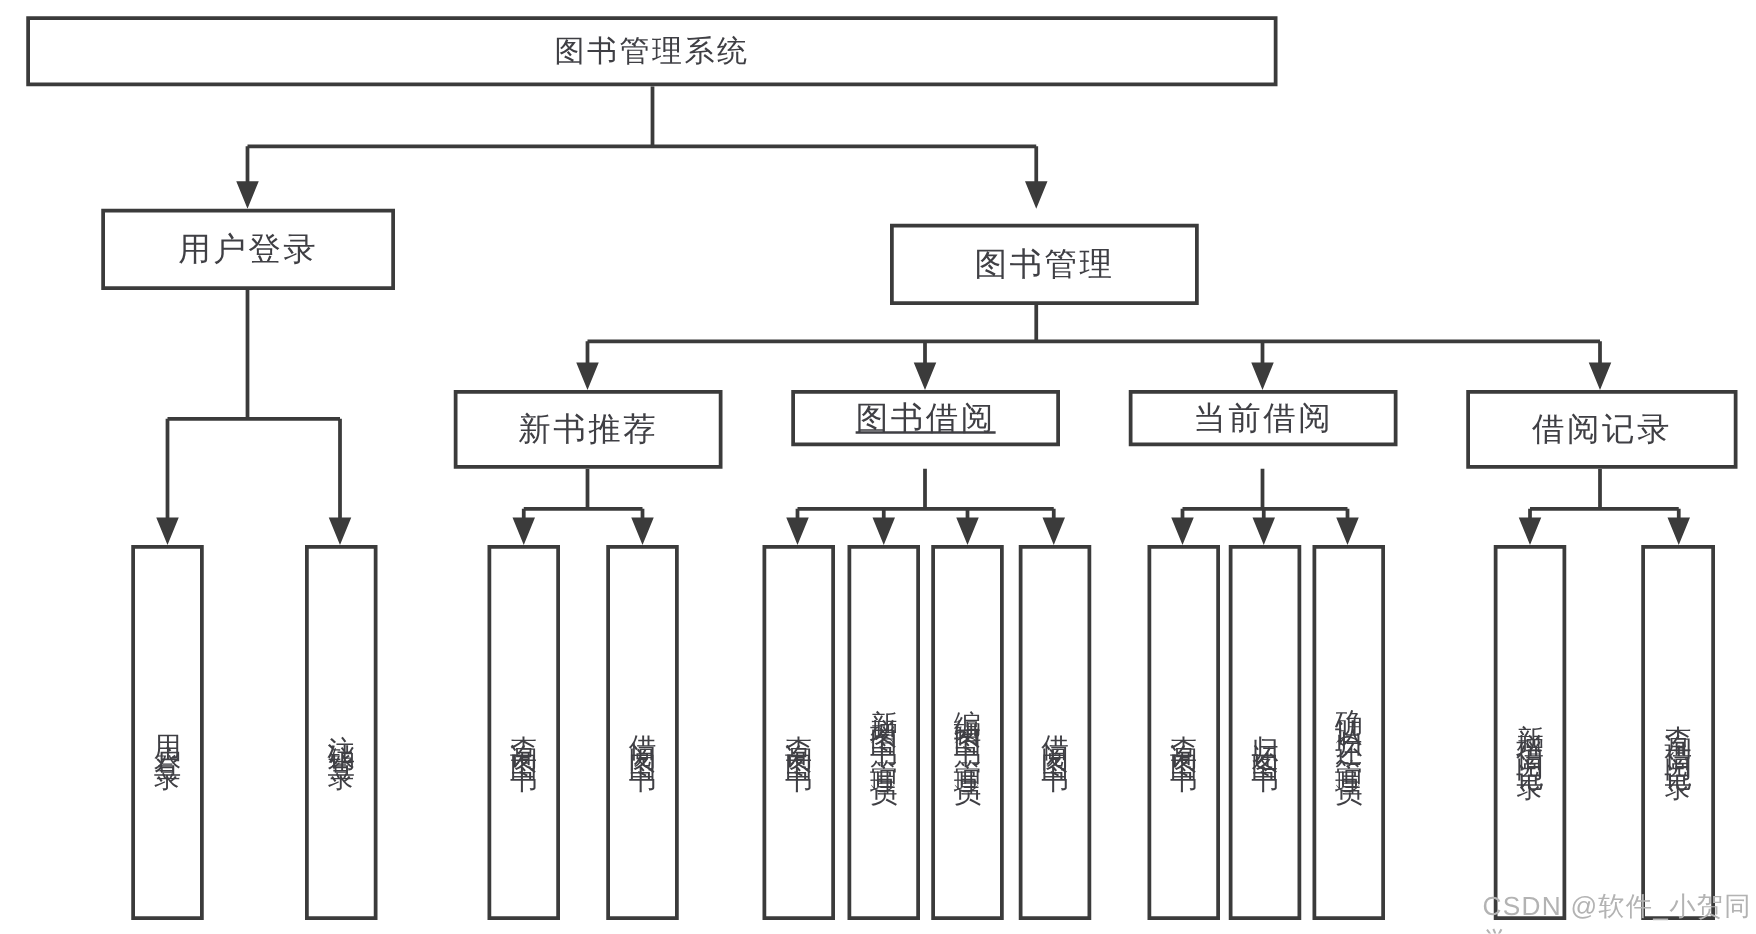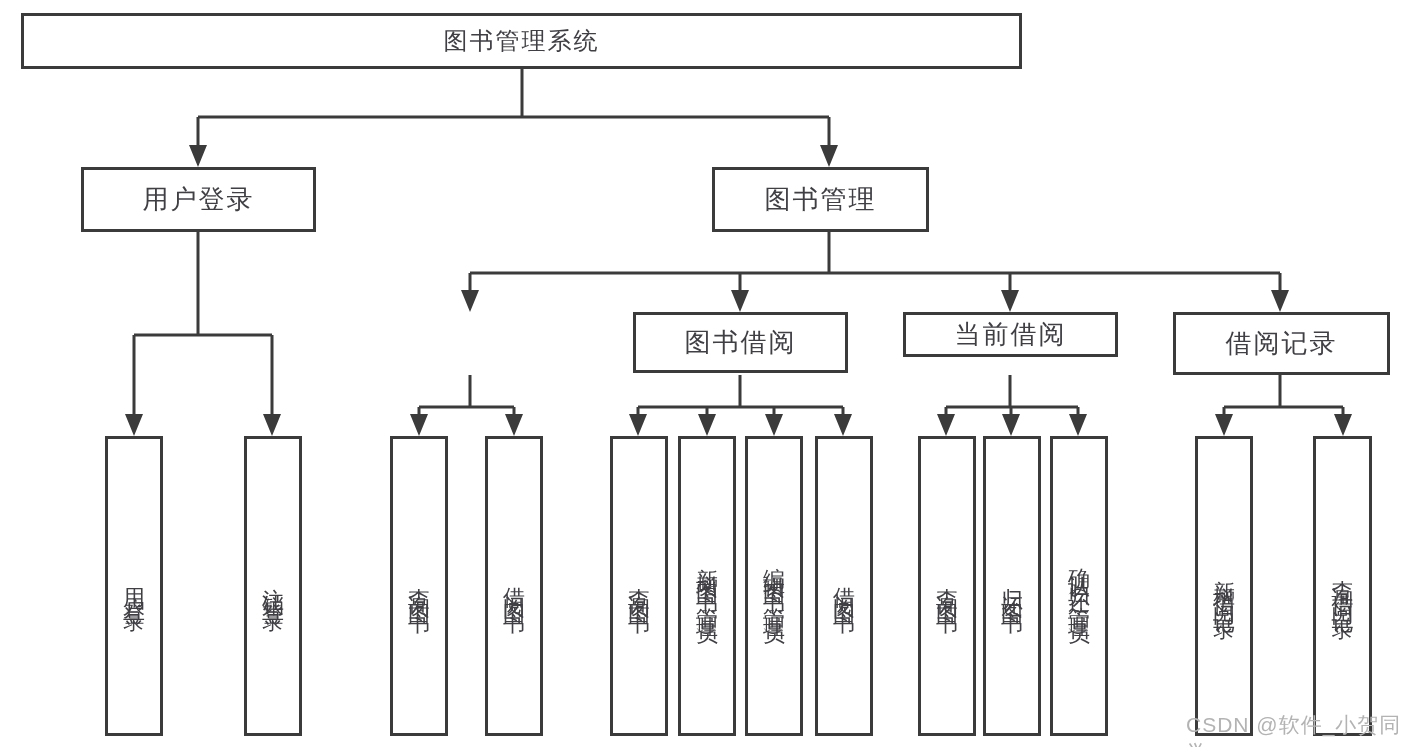--- a/index.html
+++ b/index.html
@@ -104,23 +104,24 @@
       M937 414 H955 L946 436 Z
       M1002 414 H1020 L1011 436 Z
       M1069 414 H1087 L1078 436 Z
       M1215 414 H1233 L1224 436 Z
       M1334 414 H1352 L1343 436 Z"></path>
   </svg>
 
   <div class="node h root" style="left:21px; top:13px; width:1001px; height:56px;">图书管理系统</div>
 
   <div class="node h" style="left:81px; top:167px; width:235px; height:65px;">用户登录</div>
-  <div class="node h" style="left:712px; top:167px; width:217px; height:65px;">图书管理</div>
+  <div class="node h" style="left:712px; top:179px; width:247px; height:65px;">图书管理</div>
 
-  <div class="node h" style="left:633px; top:312px; width:215px; height:61px;">图书借阅</div>
+  <div class="node h" style="left:363px; top:312px; width:215px; height:63px;">新书推荐</div>
+  <div class="node h" style="left:633px; top:312px; width:215px; height:45px;text-decoration:underline;">图书借阅</div>
   <div class="node h" style="left:903px; top:312px; width:215px; height:45px;">当前借阅</div>
   <div class="node h" style="left:1173px; top:312px; width:217px; height:63px;">借阅记录</div>
 
   <div class="node v" style="left:105px; top:436px; width:58px; height:300px;">用户登录</div>
   <div class="node v" style="left:244px; top:436px; width:58px; height:300px;">注销登录</div>
   <div class="node v" style="left:390px; top:436px; width:58px; height:300px;">查询图书</div>
   <div class="node v" style="left:485px; top:436px; width:58px; height:300px;">借阅图书</div>
   <div class="node v" style="left:610px; top:436px; width:58px; height:300px;">查询图书</div>
   <div class="node v" style="left:678px; top:436px; width:58px; height:300px;">新增图书（管理员）</div>
   <div class="node v" style="left:745px; top:436px; width:58px; height:300px;">编辑图书（管理员）</div>

